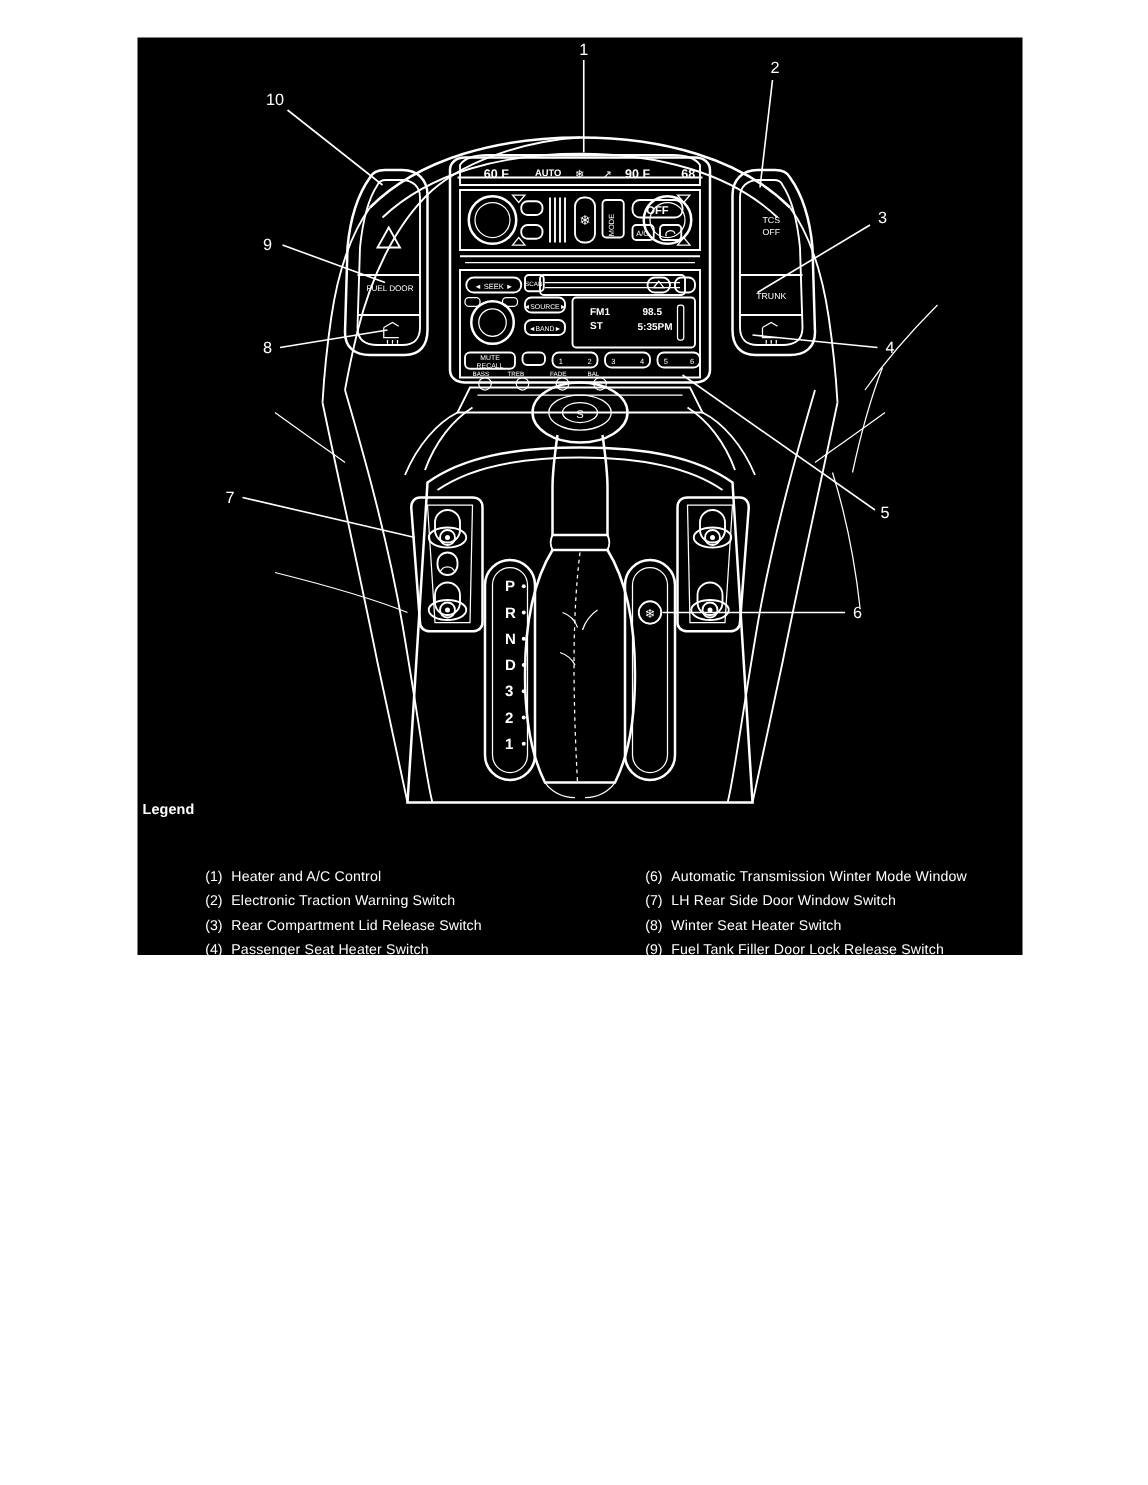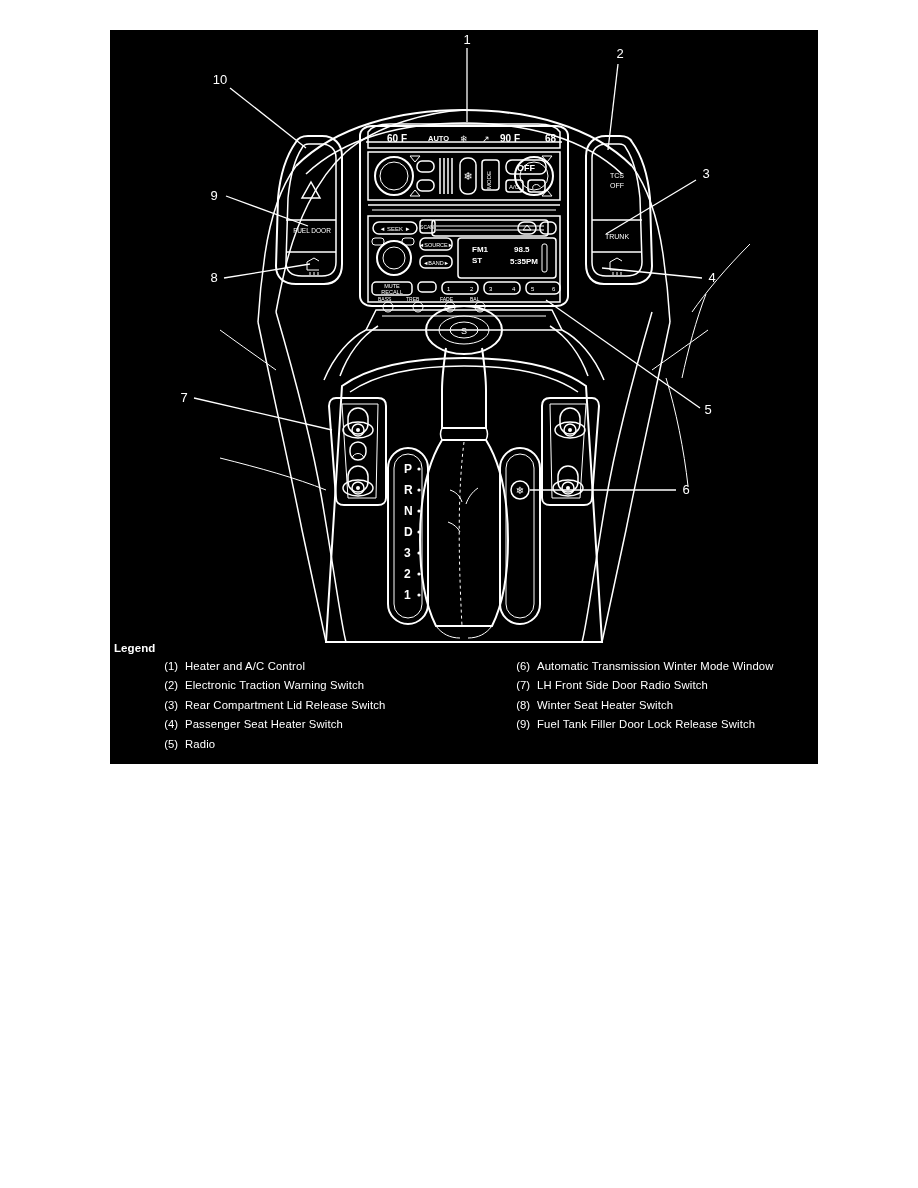--- a/index.html
+++ b/index.html
@@ -71,20 +71,21 @@
   }
   .legend-num {
     width: 34px;
     text-align: right;
     padding-right: 7px;
     flex: 0 0 auto;
   }
   .legend-label {
     flex: 1 1 auto;
     letter-spacing: 0.15px;
+    margin-top: 36px;
   }
 </style>
 </head>
 <body>
 
 <div id="page">
 
   <div id="figure-panel">
 
     <svg id="figure-svg" viewBox="0 0 708 734" xmlns="http://www.w3.org/2000/svg">
@@ -436,21 +437,21 @@
         </div>
       </div>
 
       <div class="legend-col" id="legend-col-right">
         <div class="legend-row">
           <span class="legend-num">(6)</span>
           <span class="legend-label">Automatic Transmission Winter Mode Window</span>
         </div>
         <div class="legend-row">
           <span class="legend-num">(7)</span>
-          <span class="legend-label">LH Front Side Door Radio Switch</span>
+          <span class="legend-label">LH Rear Side Door Window Switch</span>
         </div>
         <div class="legend-row">
           <span class="legend-num">(8)</span>
           <span class="legend-label">Winter Seat Heater Switch</span>
         </div>
         <div class="legend-row">
           <span class="legend-num">(9)</span>
           <span class="legend-label">Fuel Tank Filler Door Lock Release Switch</span>
         </div>
       </div>

